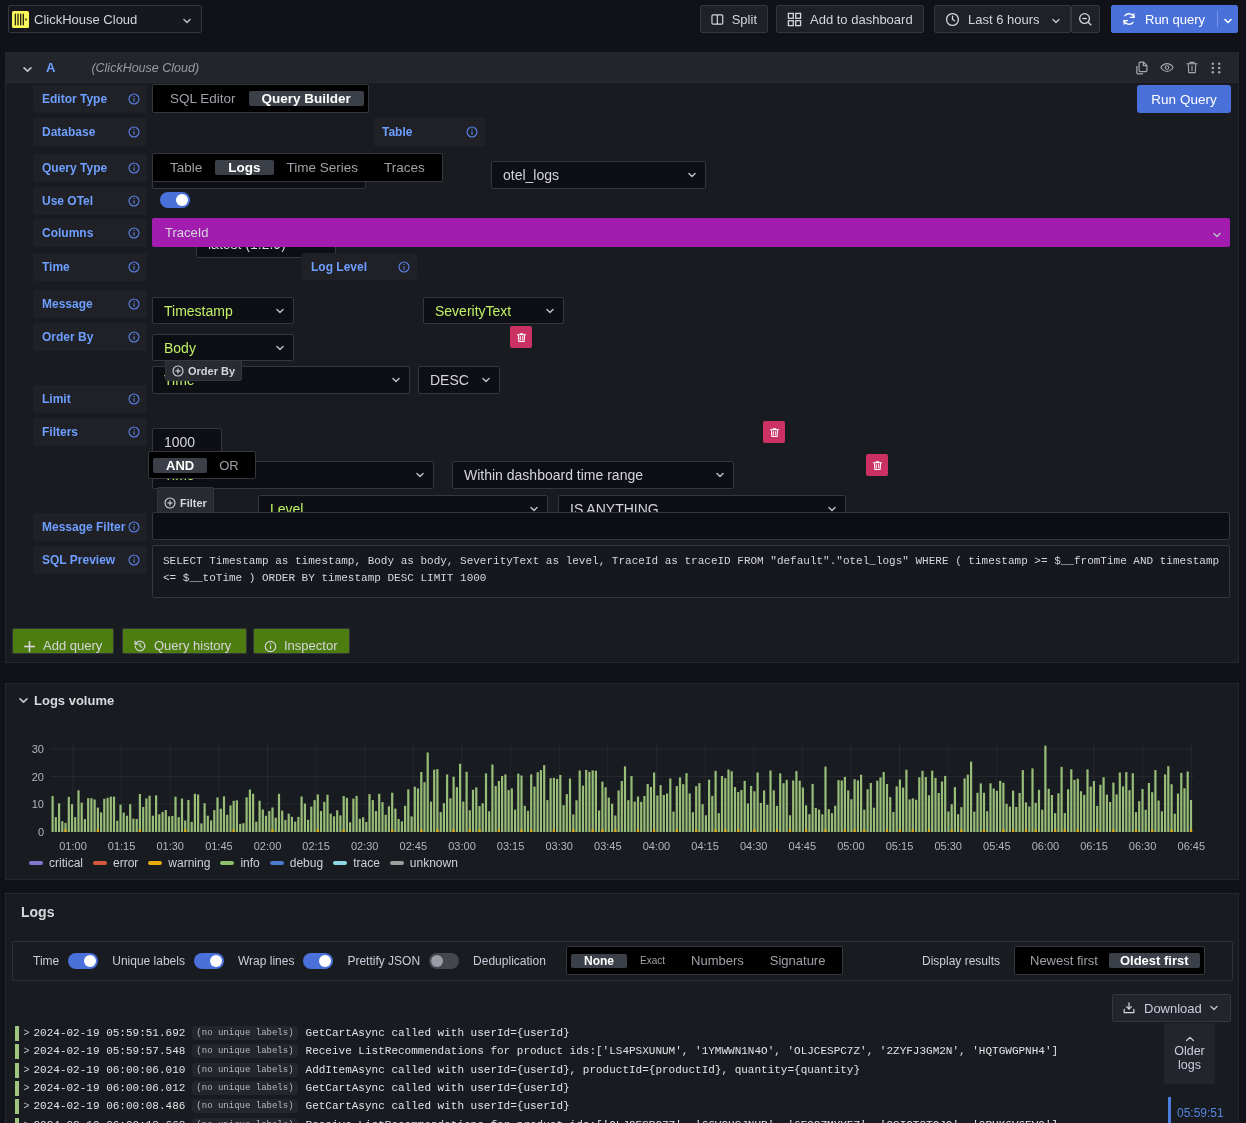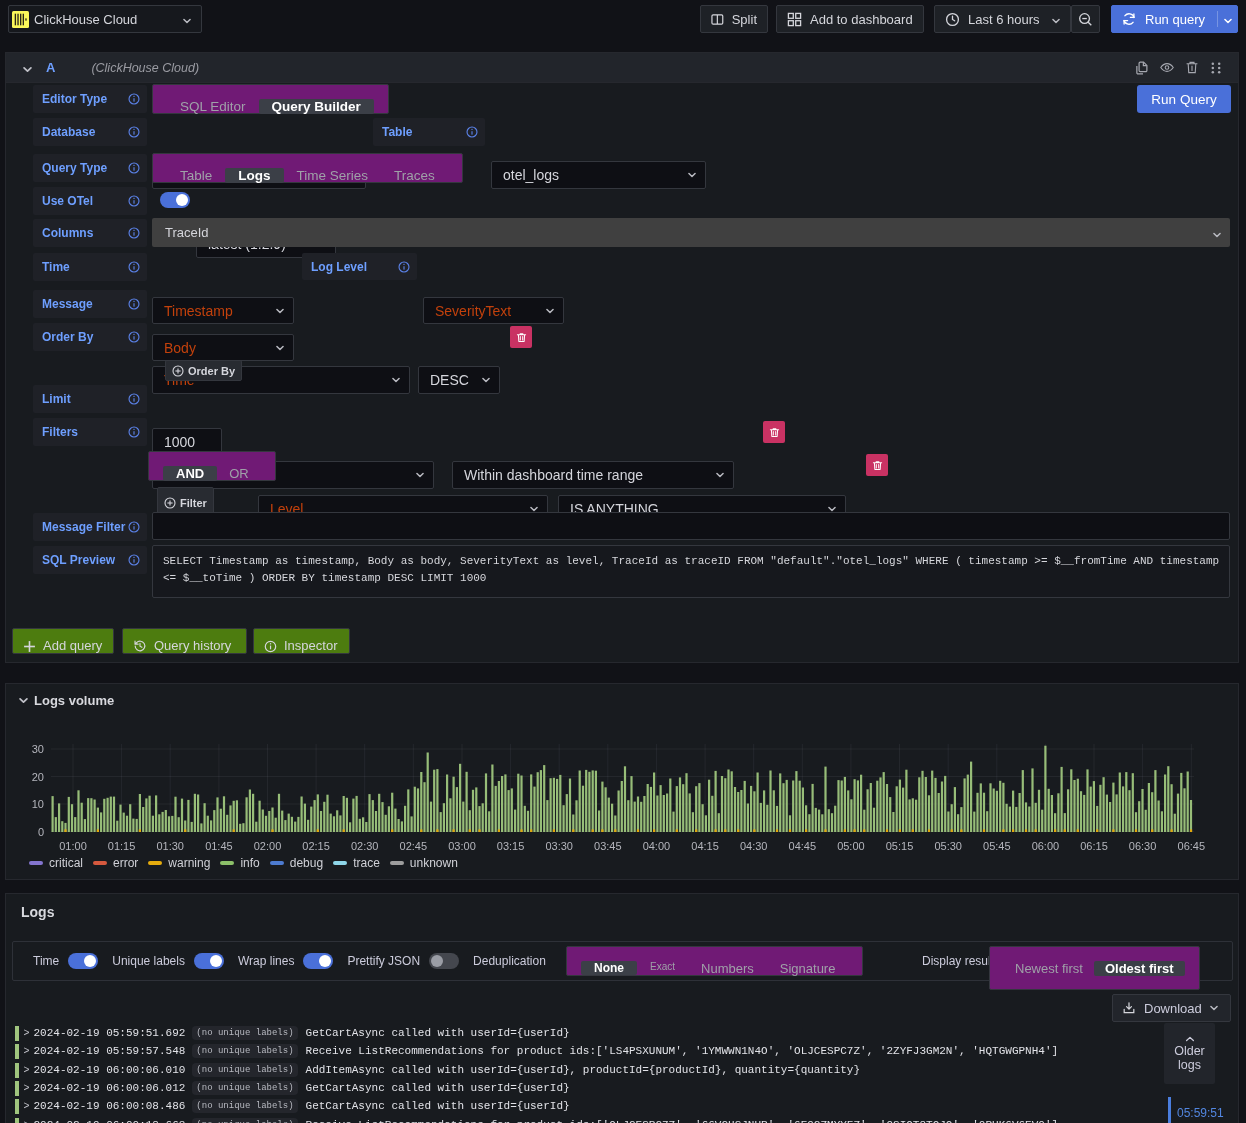--- a/index.html
+++ b/index.html
@@ -11,23 +11,23 @@
   background:#1e2126; border:1px solid #34373e; border-radius:2px;
   font-size:13px; font-weight:500; color:#d5d6dc; white-space:nowrap; }
 
 
 .lbl { position:absolute; height:28px; background:#1f2127; border-radius:2px;
   display:flex; align-items:center; justify-content:space-between;
   padding:0 7px 0 9px; color:#6e9fff; font-size:12px; font-weight:700; white-space:nowrap; }
 .dd { position:absolute; height:28px; background:#0e0f14; border:1px solid #34373e;
   border-radius:2px; display:flex; align-items:center; justify-content:space-between;
   padding:0 9px 0 11px; font-size:14px; color:#d5d6dc;margin-top:44px; }
-.dd.gray { color:#c2410c; }
-.rgroup { position:absolute; height:29px; background:#701a75; border:1px solid #34373e;
-  border-radius:2px; display:flex; align-items:flex-start; padding:14px; }
+.dd.gray { color:#bef264; }
+.rgroup { position:absolute; height:29px; background:#000000; border:1px solid #34373e;
+  border-radius:2px; display:flex; align-items:center; padding:4px; }
 .ritem { display:flex; align-items:center; padding:0 13px; font-size:13.5px;
   color:#9fa1a8; border-radius:2px; }
 .ritem.sel { background:#3b3f47; color:#fff; font-weight:700; }
 .toggle { position:relative; display:inline-block; width:30px; height:16px; border-radius:8px; background:#4a70d9; flex:none; }
 .toggle::after { content:""; position:absolute; right:2px; top:2px; width:12px; height:12px;
   border-radius:50%; background:#fff; }
 .toggle.off { background:#44474e; }
 .toggle.off::after { right:auto; left:2px; background:#9a9da5; }
 .tinybtn { position:absolute; height:21px; background:#282b31; border:1px solid #34373e;
   border-radius:2px; display:flex; align-items:center; padding:0 6px; gap:4px;
@@ -213,21 +213,21 @@
     <svg width="8" height="6" viewBox="0 0 10 7" style="flex:none">
       <path d="M1.2 1.6 L5 5.4 L8.8 1.6" fill="none" stroke="#b8b9c0" stroke-width="1.9" stroke-linecap="round" stroke-linejoin="round"></path>
     </svg>
   </div>
 
 <div class="lbl" style="left:33px; top:219px; width:114px;">Columns <svg width="12" height="12" viewBox="0 0 14 14" style="flex:none">
       <circle cx="7" cy="7" r="5.8" fill="none" stroke="#5b82e8" stroke-width="1.3"></circle>
       <rect x="6.35" y="6.1" width="1.3" height="4" fill="#5b82e8"></rect>
       <rect x="6.35" y="3.3" width="1.3" height="1.4" fill="#5b82e8"></rect>
     </svg></div>
-<div class="abs" style="left:152px; top:218px; width:1078px; height:29px; background:#404040; border-radius:2px; display:flex; align-items:center;">
+<div class="abs" style="left:152px; top:218px; width:1078px; height:29px; background:#a21caf; border-radius:2px; display:flex; align-items:center;">
   <span style="margin-left:13px; font-size:13px; color:#d5d6dc;">TraceId</span>
   <span style="position:absolute; right:9px;"><svg width="8" height="6" viewBox="0 0 10 7" style="flex:none">
         <path d="M1.2 1.6 L5 5.4 L8.8 1.6" fill="none" stroke="#b8b9c0" stroke-width="1.9" stroke-linecap="round" stroke-linejoin="round"></path>
       </svg></span>
 </div>
 
 <div class="lbl" style="left:33px; top:253px; width:114px;">Time <svg width="12" height="12" viewBox="0 0 14 14" style="flex:none">
       <circle cx="7" cy="7" r="5.8" fill="none" stroke="#5b82e8" stroke-width="1.3"></circle>
       <rect x="6.35" y="6.1" width="1.3" height="4" fill="#5b82e8"></rect>
       <rect x="6.35" y="3.3" width="1.3" height="1.4" fill="#5b82e8"></rect>
@@ -891,21 +891,21 @@
     <span class="toggle off" style="margin-left:9px;"></span>
   <span style="margin-left:14px;">Deduplication</span>
 </div>
 <div class="rgroup" style="left:566px; top:946px; height:29px;">
   <span class="ritem sel" style="font-size:12px;">None</span>
   <span class="ritem" style="font-size:10px;">Exact</span>
   <span class="ritem" style="font-size:13px;">Numbers</span>
   <span class="ritem" style="font-size:13px;">Signature</span>
 </div>
 <div class="abs" style="left:922px; top:954px; font-size:12px; font-weight:500;">Display results</div>
-<div class="rgroup" style="left:989px; top:946px; height:44px;">
+<div class="rgroup" style="left:1014px; top:946px; height:29px;">
   <span class="ritem" style="font-size:13px; padding:0 11px;">Newest first</span>
   <span class="ritem sel" style="font-size:13px; padding:0 11px;">Oldest first</span>
 </div>
 
 <div class="abs flex" style="left:1112px; top:994px; width:119px; height:28px; background:#22252b; border:1px solid #34373e; border-radius:2px; padding:0 9px; gap:8px; font-size:13px; font-weight:500;">
   <svg width="14" height="14" viewBox="0 0 16 16" fill="none" stroke="#d5d6dc" stroke-width="1.4" stroke-linecap="round">
       <path d="M8 2 v7 M5.2 6.5 L8 9.3 L10.8 6.5"></path>
       <path d="M2.5 9.5 v3.7 h11 v-3.7"></path>
     </svg>
   <span>Download</span>

